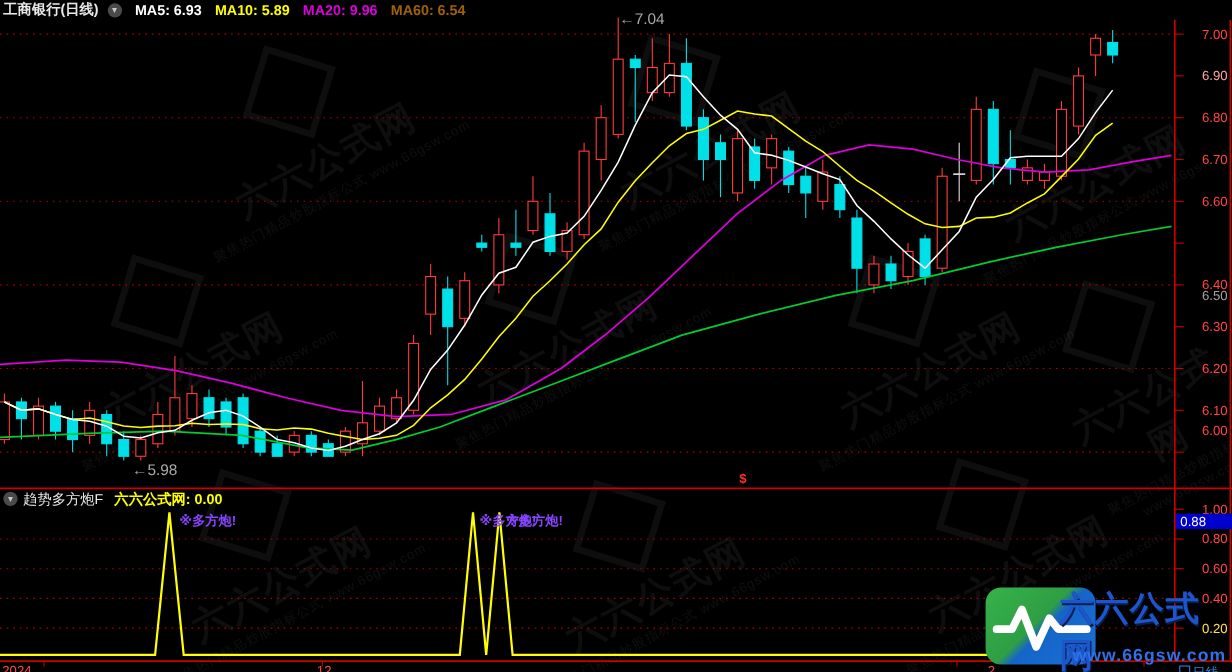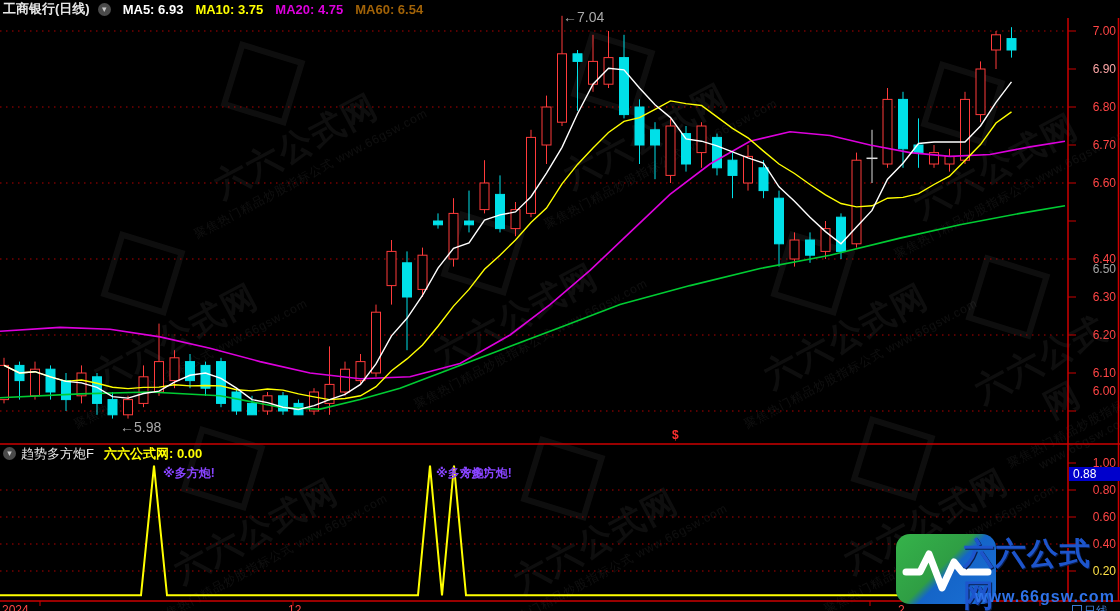--- a/index.html
+++ b/index.html
@@ -407,22 +407,22 @@
         <line x1="293" y1="601" x2="293" y2="606" stroke="#cc0000" stroke-width="1"></line>
         <line x1="870" y1="601" x2="870" y2="606" stroke="#cc0000" stroke-width="1"></line>
         <line x1="1040" y1="601" x2="1040" y2="606" stroke="#cc0000" stroke-width="1"></line>
       </g>
     </svg>
 
   <div class="title-bar">
     <span class="title-text">工商银行(日线)</span>
     <span class="circle-icon">▾</span>
     <span class="ma-label" id="ma0" style="color: rgb(255, 255, 255);">MA5: 6.93</span>
-    <span class="ma-label" id="ma1" style="color: rgb(255, 255, 0);">MA10: 3.75</span>
-    <span class="ma-label" id="ma2" style="color: rgb(221, 0, 221);">MA20: 4.75</span>
+    <span class="ma-label" id="ma1" style="color: rgb(255, 255, 0);">MA10: 5.89</span>
+    <span class="ma-label" id="ma2" style="color: rgb(221, 0, 221);">MA20: 9.96</span>
     <span class="ma-label" id="ma3" style="color: #a16207;">MA60: 6.54</span>
   </div>
 
   <div class="annot" id="annot-high" style="left: 563px; top: 9px;">←7.04</div>
   <div class="annot" id="annot-low" style="left: 120px; top: 419px;">←5.98</div>
   <div class="dollar" id="annot-marker" style="left: 672px; top: 428px;">$</div>
 
   <div class="ind-header">
     <span class="circle-icon" style="margin-left:3px">▾</span>
     <span style="color:#e8e8e8;margin-left:5px">趋势多方炮F</span>

